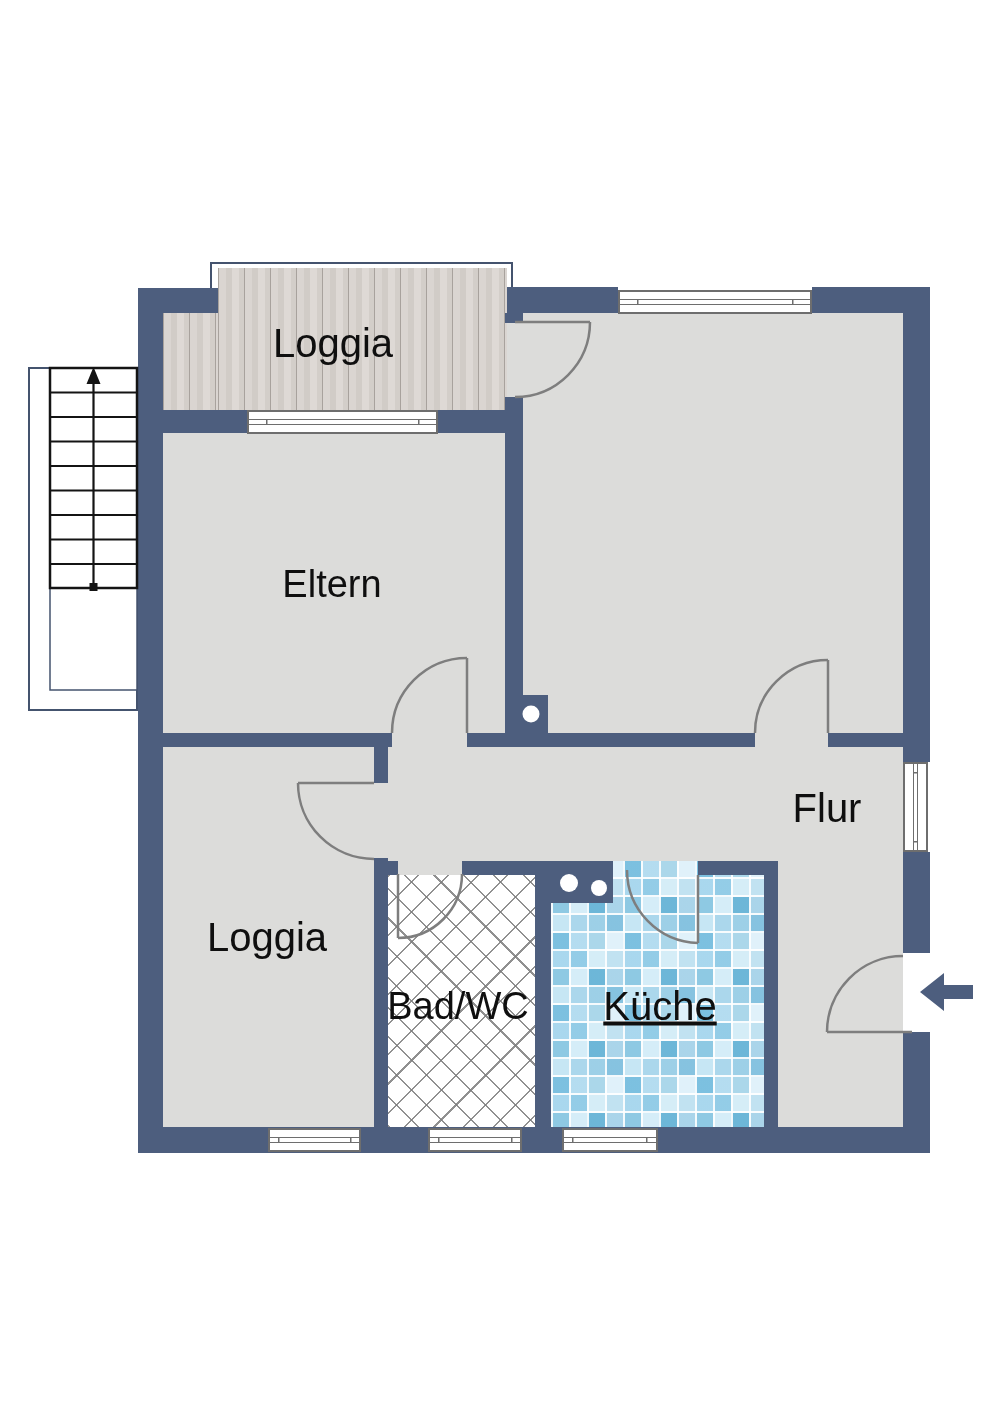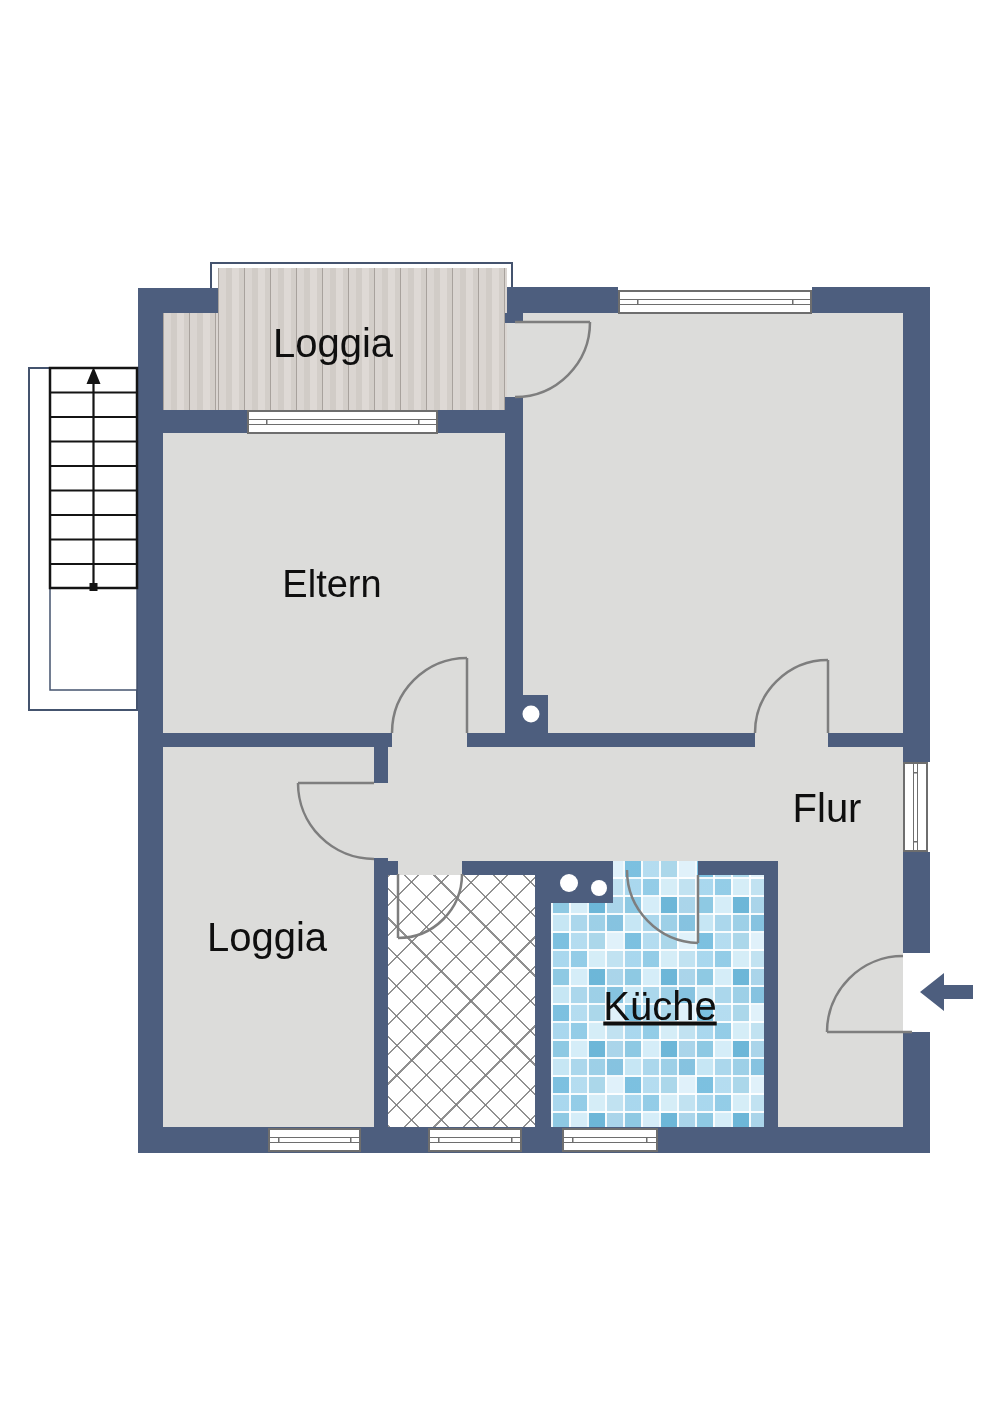--- a/index.html
+++ b/index.html
@@ -91,20 +91,21 @@
   <div class="win-h" style="left:618px;top:290px;width:194px;height:24px;"></div>
   <div class="win-v" style="left:903px;top:762px;width:25px;height:90px;"></div>
   <div class="win-h" style="left:268px;top:1128px;width:93px;height:24px;"></div>
   <div class="win-h" style="left:428px;top:1128px;width:94px;height:24px;"></div>
   <div class="win-h" style="left:562px;top:1128px;width:96px;height:24px;"></div>
 
   <div class="room-label" style="left:333px;top:343px;">Loggia</div>
   <div class="room-label sm" style="left:332px;top:584px;">Eltern</div>
   <div class="room-label" style="left:827px;top:808px;">Flur</div>
   <div class="room-label" style="left:267px;top:937px;">Loggia</div>
+  <div class="room-label sm" style="left:458px;top:1006px;">Bad/WC</div>
   <div class="room-label" style="left:660px;top:1006px;text-decoration:underline;">Küche</div>
 
   <svg class="overlay" width="1000" height="1415" viewBox="0 0 1000 1415">
 
     <g>
       <rect x="29" y="368" width="108" height="342" fill="#ffffff" stroke="#44536e" stroke-width="2"></rect>
       <rect x="50" y="376" width="87" height="314" fill="#ffffff" stroke="#44536e" stroke-width="1.5"></rect>
       <rect x="50" y="368" width="87" height="220" fill="#ffffff" stroke="#141414" stroke-width="2.5"></rect>
       <g stroke="#141414" stroke-width="2.2">
         <line x1="50" y1="392.5" x2="137" y2="392.5"></line>

